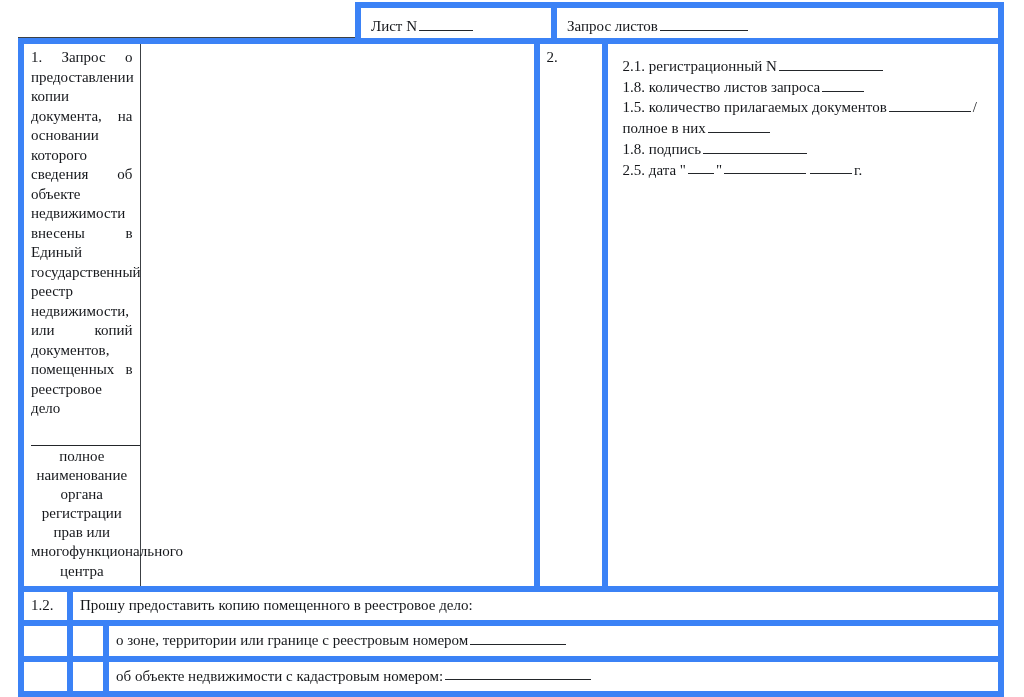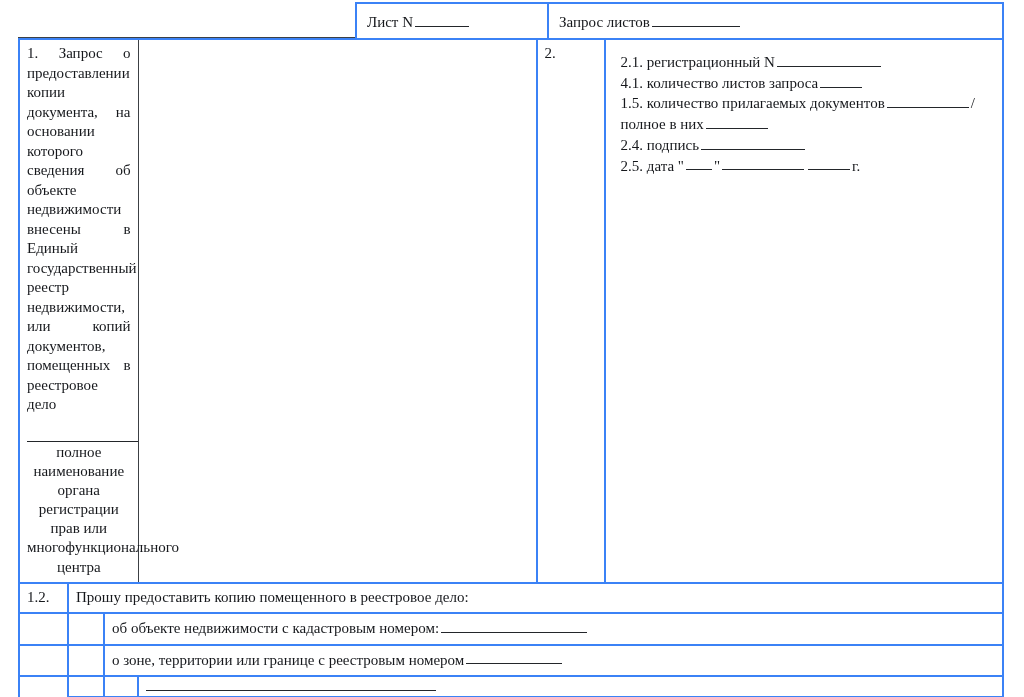--- a/index.html
+++ b/index.html
@@ -21,21 +21,21 @@
     height: 697px;
     box-sizing: border-box;
   }
 
   
   table.frm {
     border-collapse: collapse;
     table-layout: fixed;
   }
   table.frm td {
-    border: 2px solid #3b82f6;
+    border: 6px solid #3b82f6;
     vertical-align: top;
     padding: 4px 7px 5px 7px;
     font-size: 15px;
     line-height: 1.30;
     background: #fff;
   }
 
   
   .hdr-wrap {
     position: absolute;
@@ -195,30 +195,30 @@
         <td class="num-2">
           <span>2.</span>
         </td>
 
         <td>
           <div class="list-2">
             <div>
               <span>2.1. регистрационный N</span><span class="blank b-l"></span>
             </div>
             <div>
-              <span>4.1. количество листов запроса</span><span class="blank b-xs"></span>
+              <span>1.8. количество листов запроса</span><span class="blank b-xs"></span>
             </div>
             <div>
               <span>1.5. количество прилагаемых документов</span><span class="blank b-m"></span><span>/</span>
             </div>
             <div>
               <span>полное в них</span><span class="blank b-s"></span>
             </div>
             <div>
-              <span>2.4. подпись</span><span class="blank b-l"></span>
+              <span>1.8. подпись</span><span class="blank b-l"></span>
             </div>
             <div>
               <span>2.5. дата "</span><span class="blank b-xxs"></span><span>"</span><span class="blank b-m"></span><span class="blank b-xs"></span><span>г.</span>
             </div>
           </div>
         </td>
       </tr>
 
       <tr>
         <td>
@@ -226,29 +226,29 @@
         </td>
         <td colspan="5">
           <span>Прошу предоставить копию помещенного в реестровое дело:</span>
         </td>
       </tr>
 
       <tr>
         <td></td>
         <td></td>
         <td colspan="4">
+          <span>о зоне, территории или границе с реестровым номером</span><span class="blank b-zone"></span>
+        </td>
+      </tr>
+
+      <tr>
+        <td></td>
+        <td></td>
+        <td colspan="4">
           <span>об объекте недвижимости с кадастровым номером:</span><span class="blank b-kad"></span>
-        </td>
-      </tr>
-
-      <tr>
-        <td></td>
-        <td></td>
-        <td colspan="4">
-          <span>о зоне, территории или границе с реестровым номером</span><span class="blank b-zone"></span>
         </td>
       </tr>
 
       <tr>
         <td style="border-bottom:none;"></td>
         <td></td>
         <td></td>
         <td colspan="3">
           <span class="uline u-290"></span>
         </td>

